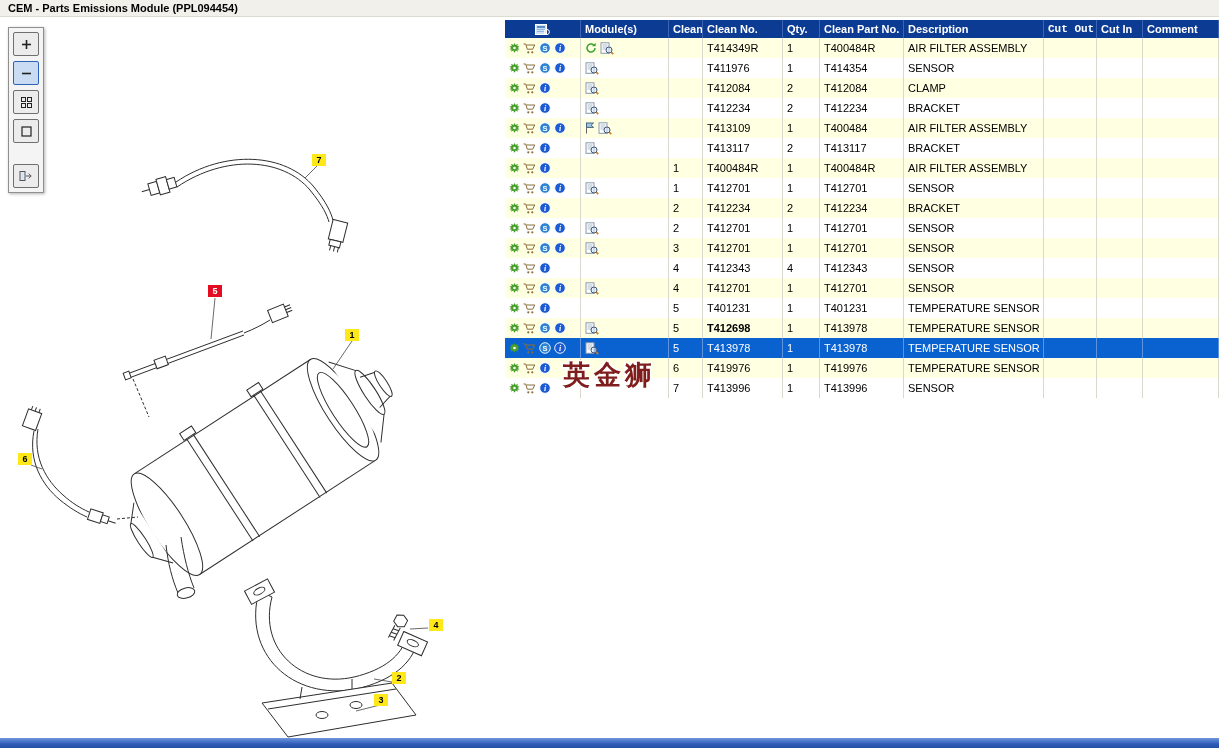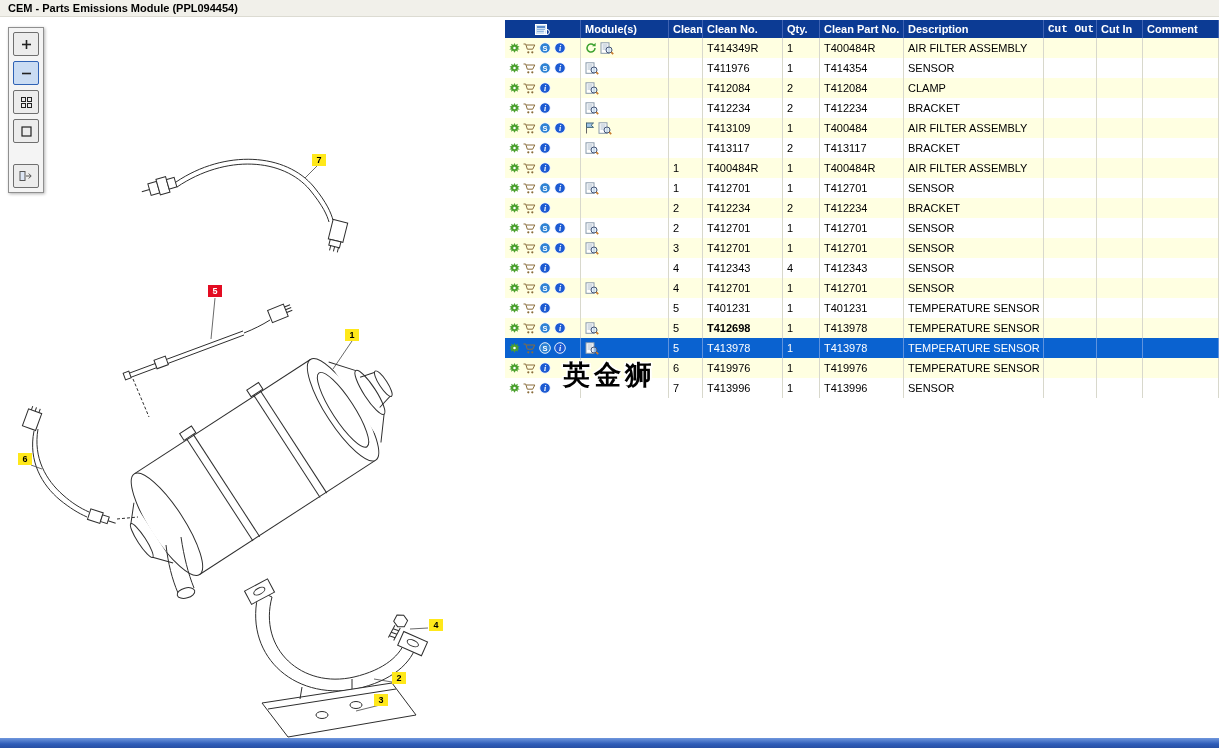--- a/index.html
+++ b/index.html
@@ -35,21 +35,21 @@
   .trow.cream{background:#ffffe1}
   .trow.plain{background:#ffffff}
   .trow.sel{background:#0a62d0;color:#fff}
   .td{box-sizing:border-box;height:20px;font-size:11px;padding-left:4px;border-right:1px solid #d8d8cc;
       white-space:nowrap;overflow:hidden;display:flex;align-items:center}
   .trow.sel .td{border-right-color:#5f93de}
   .cicons{gap:3px}
   .icn{display:inline-flex;align-items:center}
 
   .watermark{position:absolute;left:58px;top:340px;font-size:27px;font-weight:700;letter-spacing:4px;
-             color:#000000;z-index:6;
+             color:#7f1d1d;z-index:6;
              text-shadow:-1.5px -1.5px 0 #fff,1.5px -1.5px 0 #fff,-1.5px 1.5px 0 #fff,1.5px 1.5px 0 #fff,0 2px 4px rgba(255,255,255,.9)}
 
   .bottom-bar{position:absolute;left:0;bottom:0;width:1219px;height:10px;z-index:7;
               background:linear-gradient(#6f97dd,#2e5cb8 60%,#274fa3)}
 </style>
 </head>
 <body>
 
 <div class="titlebar">
   <span>CEM - Parts Emissions Module (PPL094454)</span>

